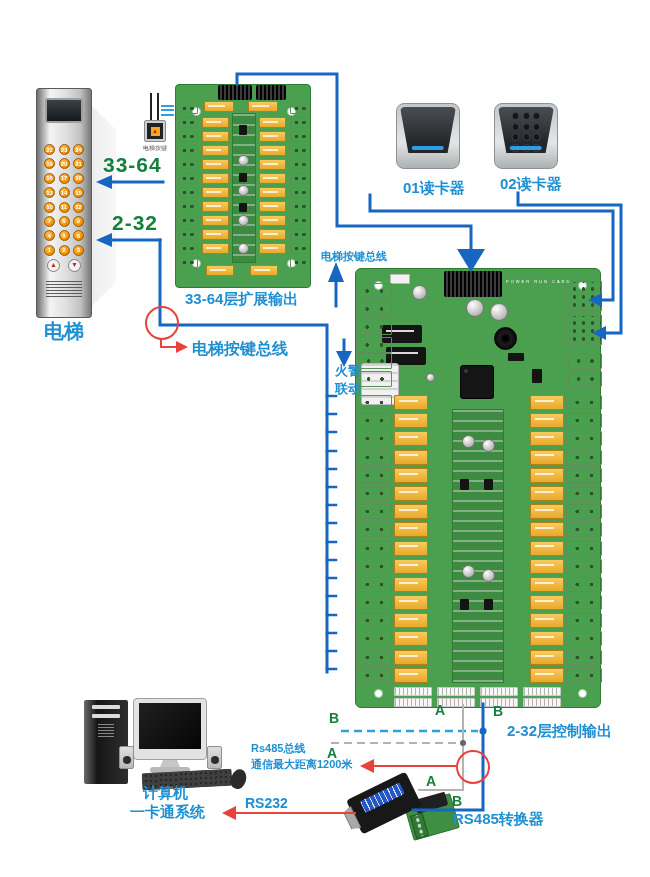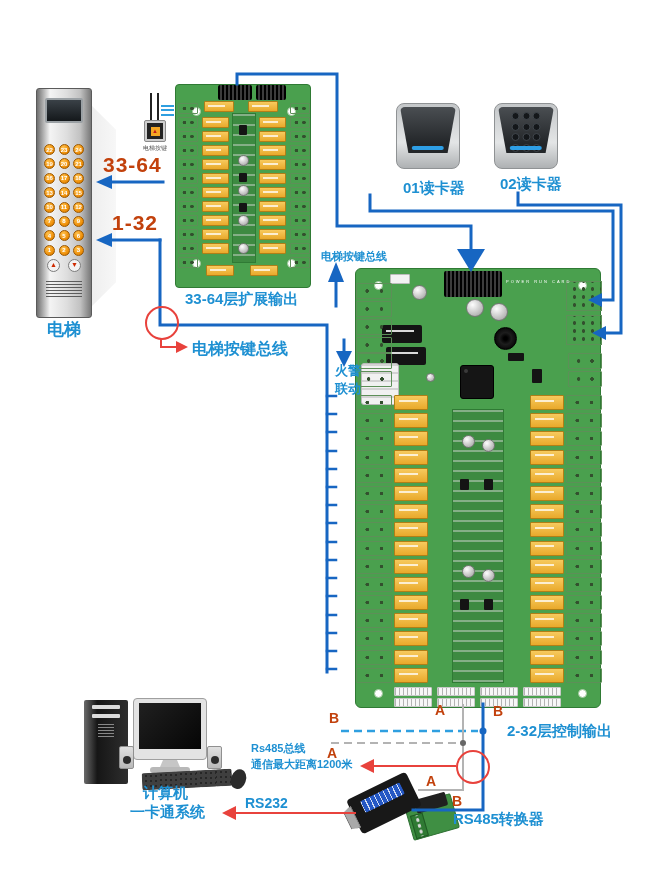--- a/index.html
+++ b/index.html
@@ -1,20 +1,20 @@
 <!DOCTYPE html>
 <html style="--label-blue: #1e90d2; --line-blue: #1766c2; --dashed-blue: #2f9fe0; --red: #e8423c; --gray: #b3b3b3; --pcb-green: #4aa04e; --relay-yellow: #f2b83d;"><head>
 <meta charset="utf-8">
 <style>
   html,body{margin:0;padding:0;background:#fff;font-family:"Liberation Sans",sans-serif;}
   #stage{position:relative;width:650px;height:877px;background:#fff;overflow:hidden;}
   #stage *{box-sizing:border-box;}
   .abs{position:absolute;}
   .lbl{position:absolute;color:var(--label-blue,#1e90d2);font-weight:bold;z-index:7;white-space:nowrap;}
-  .blk{position:absolute;color:#c2410c;font-weight:bold;z-index:7;white-space:nowrap;}
+  .blk{position:absolute;color:#15803d;font-weight:bold;z-index:7;white-space:nowrap;}
   svg.wires{position:absolute;left:0;top:0;z-index:6;pointer-events:none;}
 
   
   .wedge{left:86px;top:100px;width:30px;height:212px;background:linear-gradient(90deg,#ececec,#f7f7f7);clip-path:polygon(0 0,100% 14%,100% 86%,0 100%);z-index:1;}
   .panel{left:36px;top:88px;width:56px;height:230px;border-radius:3px;z-index:2;
     background:linear-gradient(90deg,#6f6f6f 0%,#f4f4f4 24%,#dedede 55%,#c2c2c2 80%,#787878 100%);
     border:1px solid #5a5a5a;}
   .lift-display{margin:9px auto 0;width:38px;height:25px;background:linear-gradient(180deg,#3a4147,#14181b);border:2px solid #9aa0a4;border-radius:2px;}
   .panel-buttons{margin:21px 7px 0;}
   .btn-row{display:flex;justify-content:space-between;margin-bottom:3.4px;}
@@ -146,21 +146,21 @@
           <span class="lift-btn">2</span>
           <span class="lift-btn">3</span>
         </div>
       </div>
     <div class="arrow-row">
       <span class="arrow-btn">▲</span>
       <span class="arrow-btn">▼</span>
     </div>
     <div class="grille"></div>
   </div>
-  <div class="lbl" style="left:28px;top:318px;width:72px;text-align:center;font-size:17px;">电梯</div>
+  <div class="lbl" style="left:28px;top:318px;width:72px;text-align:center;font-size:20px;">电梯</div>
 
   <div class="wireV" style="left:150px;top:93px;height:29px;"></div>
   <div class="wireV" style="left:157px;top:93px;height:29px;"></div>
   <div class="bluedash" style="left:161px;top:105px;width:13px;"></div>
   <div class="bluedash" style="left:161px;top:109px;width:13px;"></div>
   <div class="bluedash" style="left:161px;top:114px;width:13px;"></div>
   <div class="abs pushbox">
     <div class="in">
         <span class="btn">▲</span>
       </div>
@@ -422,21 +422,21 @@
     <div class="stripe"></div>
     <div class="metal"></div>
   </div>
   <div class="abs tboard">
     <div class="shell"></div>
     <div class="tb"></div>
   </div>
   <div class="lbl" style="left:453px;top:810px;font-size:15px;">RS485转换器</div>
 
   <div class="blk" style="left:103px;top:153px;font-size:21px;font-weight:600;letter-spacing:1px;">33-64</div>
-  <div class="blk" style="left:112px;top:211px;font-size:21px;font-weight:600;letter-spacing:1px;">1-32</div>
+  <div class="blk" style="left:112px;top:211px;font-size:21px;font-weight:600;letter-spacing:1px;">2-32</div>
   <div class="lbl" style="left:192px;top:339px;font-size:16px;">电梯按键总线</div>
   <div class="lbl" style="left:321px;top:249px;font-size:11px;">电梯按键总线</div>
   <div class="lbl" style="left:335px;top:362px;font-size:13px;">
     <div>火警</div>
     <div>联动</div>
   </div>
   <div class="lbl" style="left:251px;top:740px;font-size:11px;line-height:16px;">
     <div>Rs485总线</div>
     <div>通信最大距离1200米</div>
   </div>

